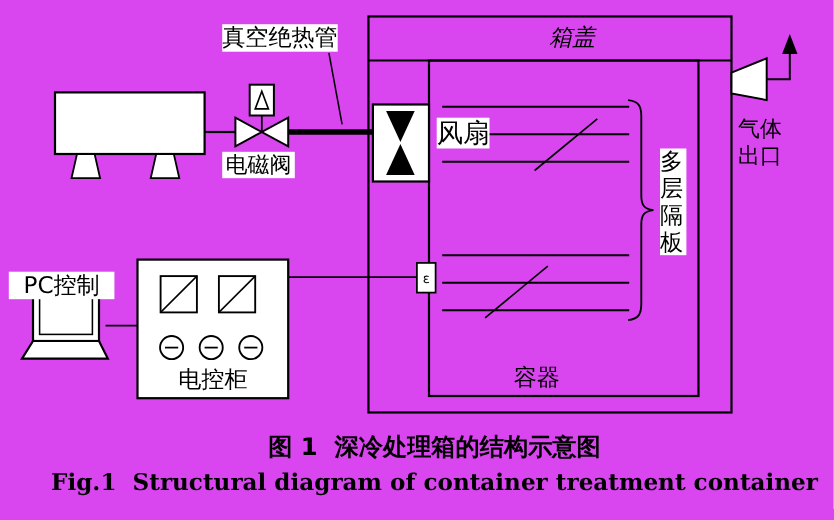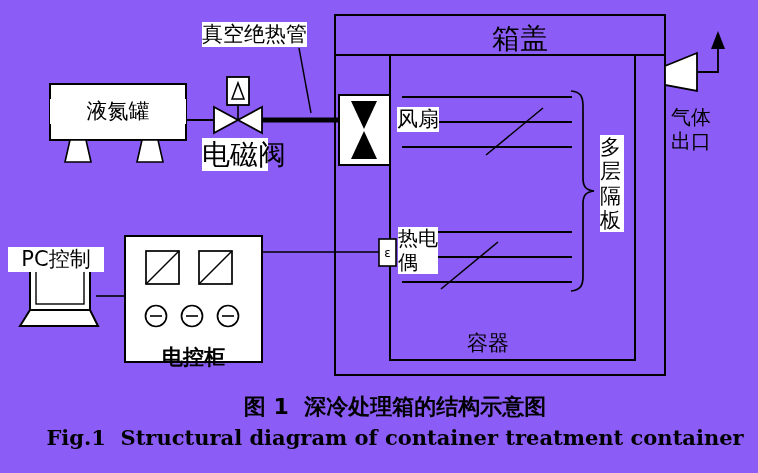--- a/index.html
+++ b/index.html
@@ -1,17 +1,17 @@
 <!DOCTYPE html>
 <html><head>
 <meta charset="utf-8">
 <style>
   html,body{margin:0;padding:0;background:#fff;}
   .stage{
-    position:relative;width:758px;height:473px;background:#8b5cf6;
+    position:relative;width:758px;height:473px;background:#d946ef;
     font-family:"DejaVu Sans","Liberation Sans",sans-serif;color:#000;overflow:hidden;
   }
   .layer{position:absolute;left:0;top:0;}
   .lbl{position:absolute;background:#fff;white-space:nowrap;line-height:1.18;}
   .center{text-align:center;}
   .vwrap{white-space:normal;word-break:break-all;}
   .block span{display:block;}
   .caption{position:absolute;left:16px;width:758px;text-align:center;font-weight:bold;white-space:pre;background:transparent;}
   .caption-en{font-family:"DejaVu Serif","Liberation Serif",serif;}
   .eps{position:absolute;display:flex;align-items:center;justify-content:center;}
@@ -79,43 +79,38 @@
     <circle cx="156" cy="316" r="10.5" fill="#fff" stroke="#000" stroke-width="1.7"></circle>
     <line x1="150" y1="316" x2="162" y2="316" stroke="#000" stroke-width="1.6"></line>
     <circle cx="192" cy="316" r="10.5" fill="#fff" stroke="#000" stroke-width="1.7"></circle>
     <line x1="186" y1="316" x2="198" y2="316" stroke="#000" stroke-width="1.6"></line>
     <circle cx="228" cy="316" r="10.5" fill="#fff" stroke="#000" stroke-width="1.7"></circle>
     <line x1="222" y1="316" x2="234" y2="316" stroke="#000" stroke-width="1.6"></line>
   </svg>
 
   <div class="lbl" style="left:202px;top:22px;font-size:21px;">真空绝热管</div>
 
-  <div class="lbl center" style="left:50px;top:99px;width:136px;font-size:21px;">液氮罐</div>
 
-  <div class="lbl center" style="left:202px;top:138px;width:66px;font-size:28px;">电磁阀</div>
+  <div class="lbl center" style="left:202px;top:138px;width:66px;font-size:20px;">电磁阀</div>
 
-  <div class="lbl center" style="left:335px;top:22px;width:370px;font-size:28px;background:transparent;">箱盖</div>
+  <div class="lbl center" style="left:335px;top:22px;width:370px;font-size:21px;background:transparent;font-style:italic;">箱盖</div>
 
-  <div class="lbl" style="left:397px;top:107px;font-size:21px;">风扇</div>
+  <div class="lbl" style="left:397px;top:107px;font-size:24px;">风扇</div>
 
-  <div class="lbl block" style="left:398px;top:227px;font-size:20px;">
-    <span>热电</span>
-    <span>偶</span>
-  </div>
 
   <div class="eps" style="left:379px;top:240px;width:17px;height:25px;font-size:12px;">ε</div>
 
   <div class="lbl vwrap" style="left:600px;top:135px;width:24px;font-size:21px;line-height:1.16;">多层隔板</div>
 
   <div class="lbl center" style="left:390px;top:331px;width:196px;font-size:21px;background:transparent;">容器</div>
 
   <div class="lbl vwrap" style="left:671px;top:105px;width:46px;font-size:20px;line-height:1.22;background:transparent;">气体出口</div>
 
   <div class="lbl center block" style="left:8px;top:211px;width:96px;font-size:21px;margin-top:36px;">
     <span>PC控制</span>
   </div>
 
-  <div class="lbl center" style="left:125px;top:345px;width:137px;font-size:21px;background:transparent;font-weight:bold;">电控柜</div>
+  <div class="lbl center" style="left:125px;top:333px;width:137px;font-size:21px;background:transparent;">电控柜</div>
 
   <div class="caption" style="top:392px;font-size:22px;">图 1  深冷处理箱的结构示意图</div>
   <div class="caption caption-en" style="top:425px;font-size:21px;">Fig.1  Structural diagram of container treatment container</div>
 
 </div>
 
 </body></html>

